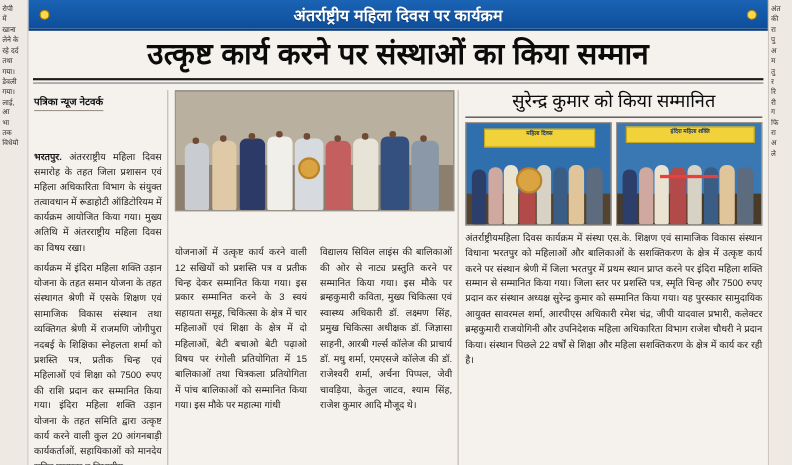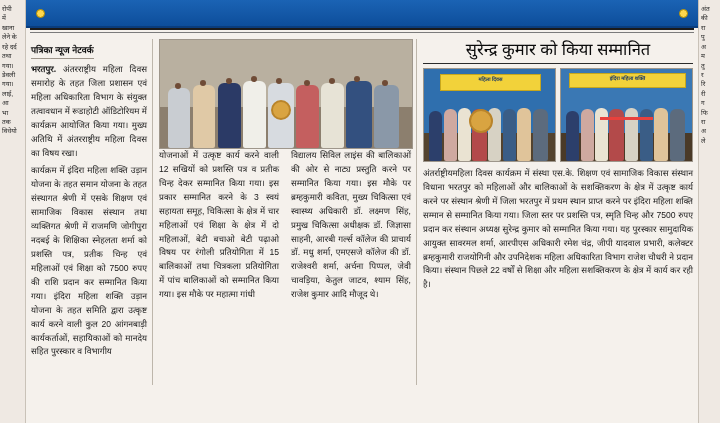--- a/index.html
+++ b/index.html
@@ -73,20 +73,21 @@
   .col2{width:258px;border-right:1px solid #bdb6ab;padding-right:5px;}
   .col3{flex:1;}
 
   .kicker{
     font-size:9px;font-weight:bold;color:#111;margin-bottom:4px;
     border-bottom:1px solid #9c948a;padding-bottom:2px;display:inline-block;
   }
   .body-text{
     font-size:8.6px;line-height:1.62;text-align:justify;color:#1a1a1a;
     hyphens:auto;
+    margin-top:31px;
   }
   .body-text b{font-weight:bold;}
 
   
   .photo{
     position:relative;width:100%;overflow:hidden;border:1px solid #9e968b;
     background:#6f7a86;
   }
   .caption{
     font-size:7.8px;line-height:1.4;padding:3px 1px 4px 1px;color:#141414;
@@ -174,23 +175,25 @@
     <span class="ls-line">फि</span>
     <span class="ls-line">रा</span>
     <span class="ls-line">अ</span>
     <span class="ls-line">ले</span>
   </div>
 
   <div class="article">
 
     <div class="banner">
       <span class="dot l"></span>
+      <span class="btxt">अंतर्राष्ट्रीय महिला दिवस पर कार्यक्रम</span>
       <span class="dot r"></span>
     </div>
 
+    <div class="headline">उत्कृष्ट कार्य करने पर संस्थाओं का किया सम्मान</div>
     <div class="rule"></div>
     <div class="rule thin"></div>
 
     <div class="cols">
 
       <div class="col col1">
         <div class="kicker">पत्रिका न्यूज नेटवर्क</div>
         <div class="body-text">
           <b>भरतपुर.</b>
           <span>अंतरराष्ट्रीय महिला दिवस समारोह के तहत जिला प्रशासन एवं महिला अधिकारिता विभाग के संयुक्त तत्वावधान में रूडाहोटी ऑडिटोरियम में कार्यक्रम आयोजित किया गया। मुख्य अतिथि में अंतरराष्ट्रीय महिला दिवस का विषय रखा।</span>

